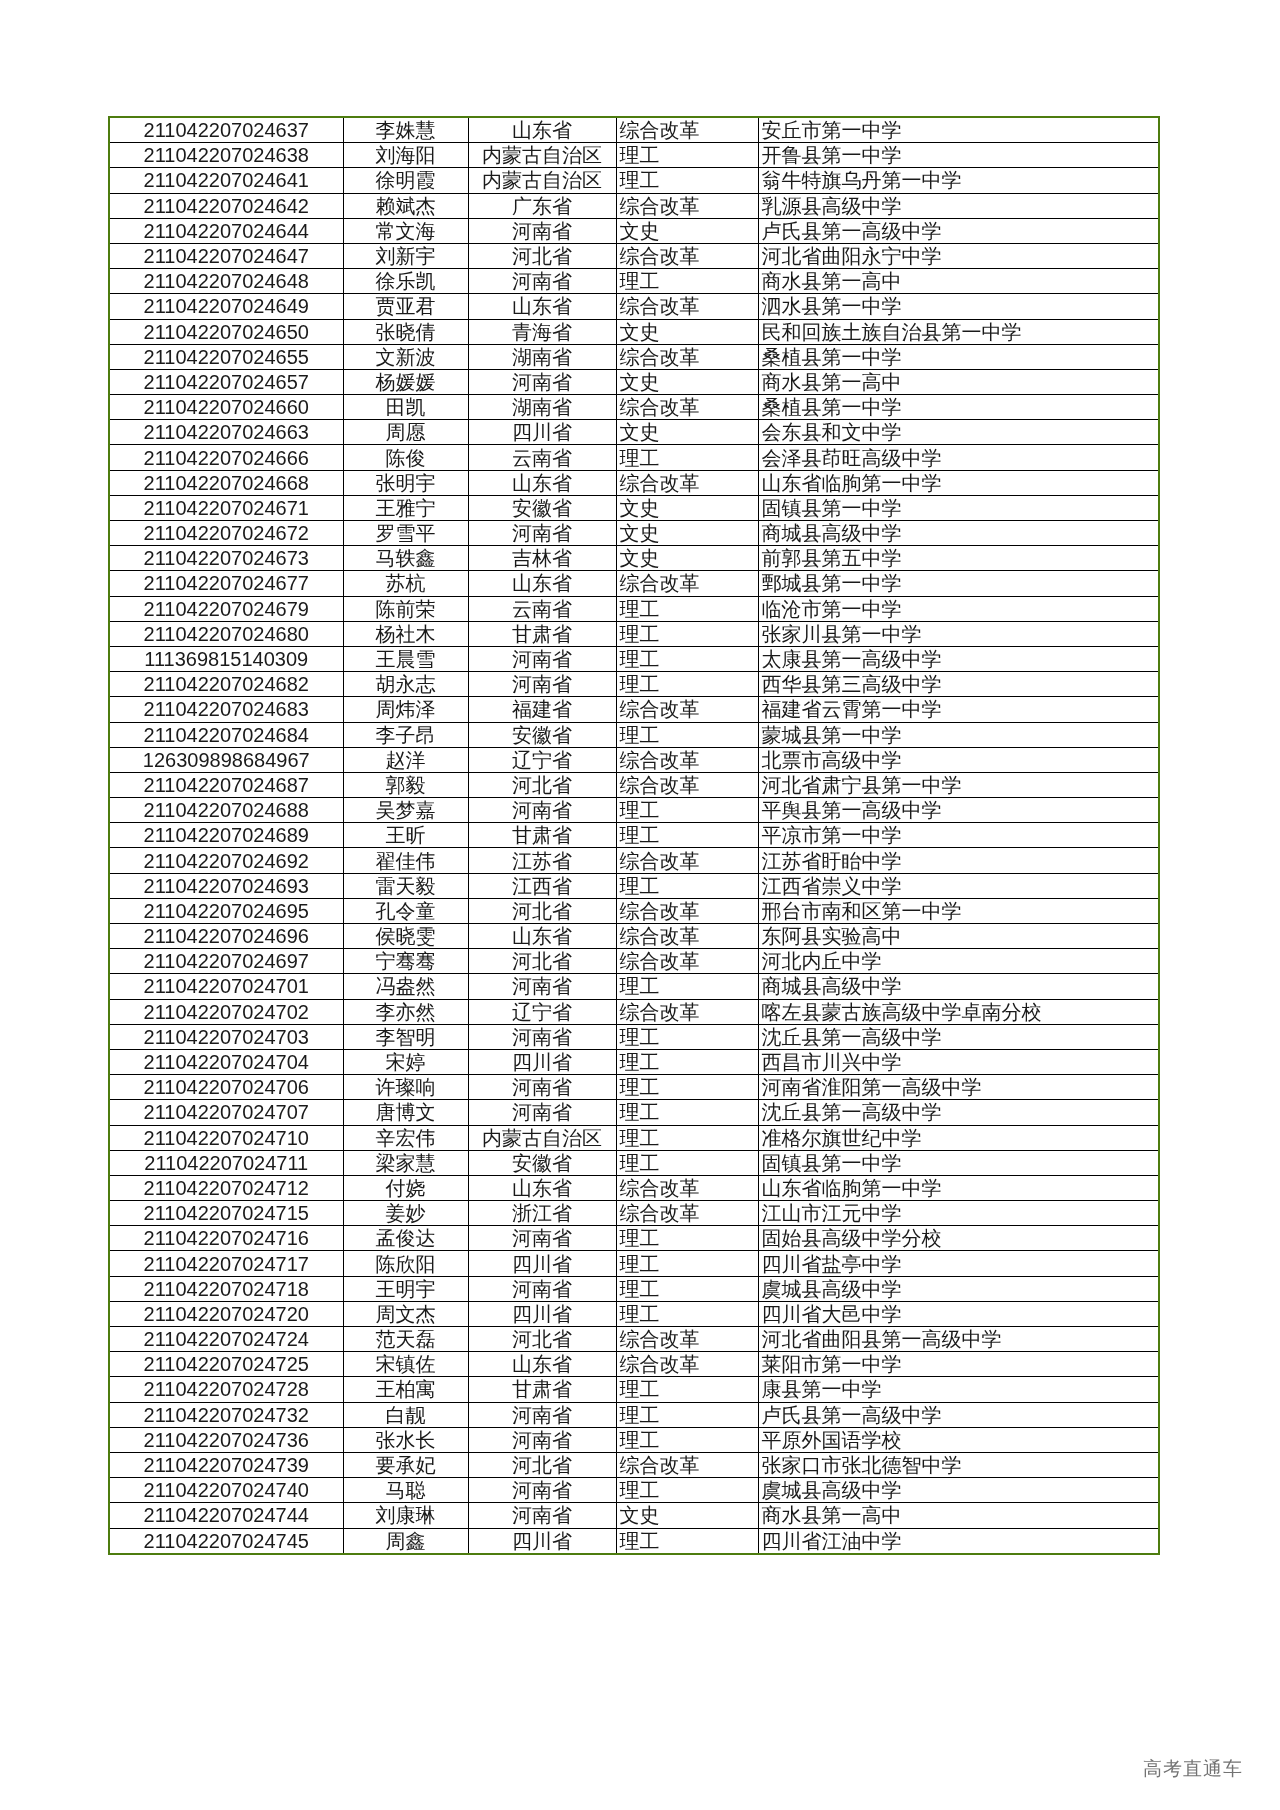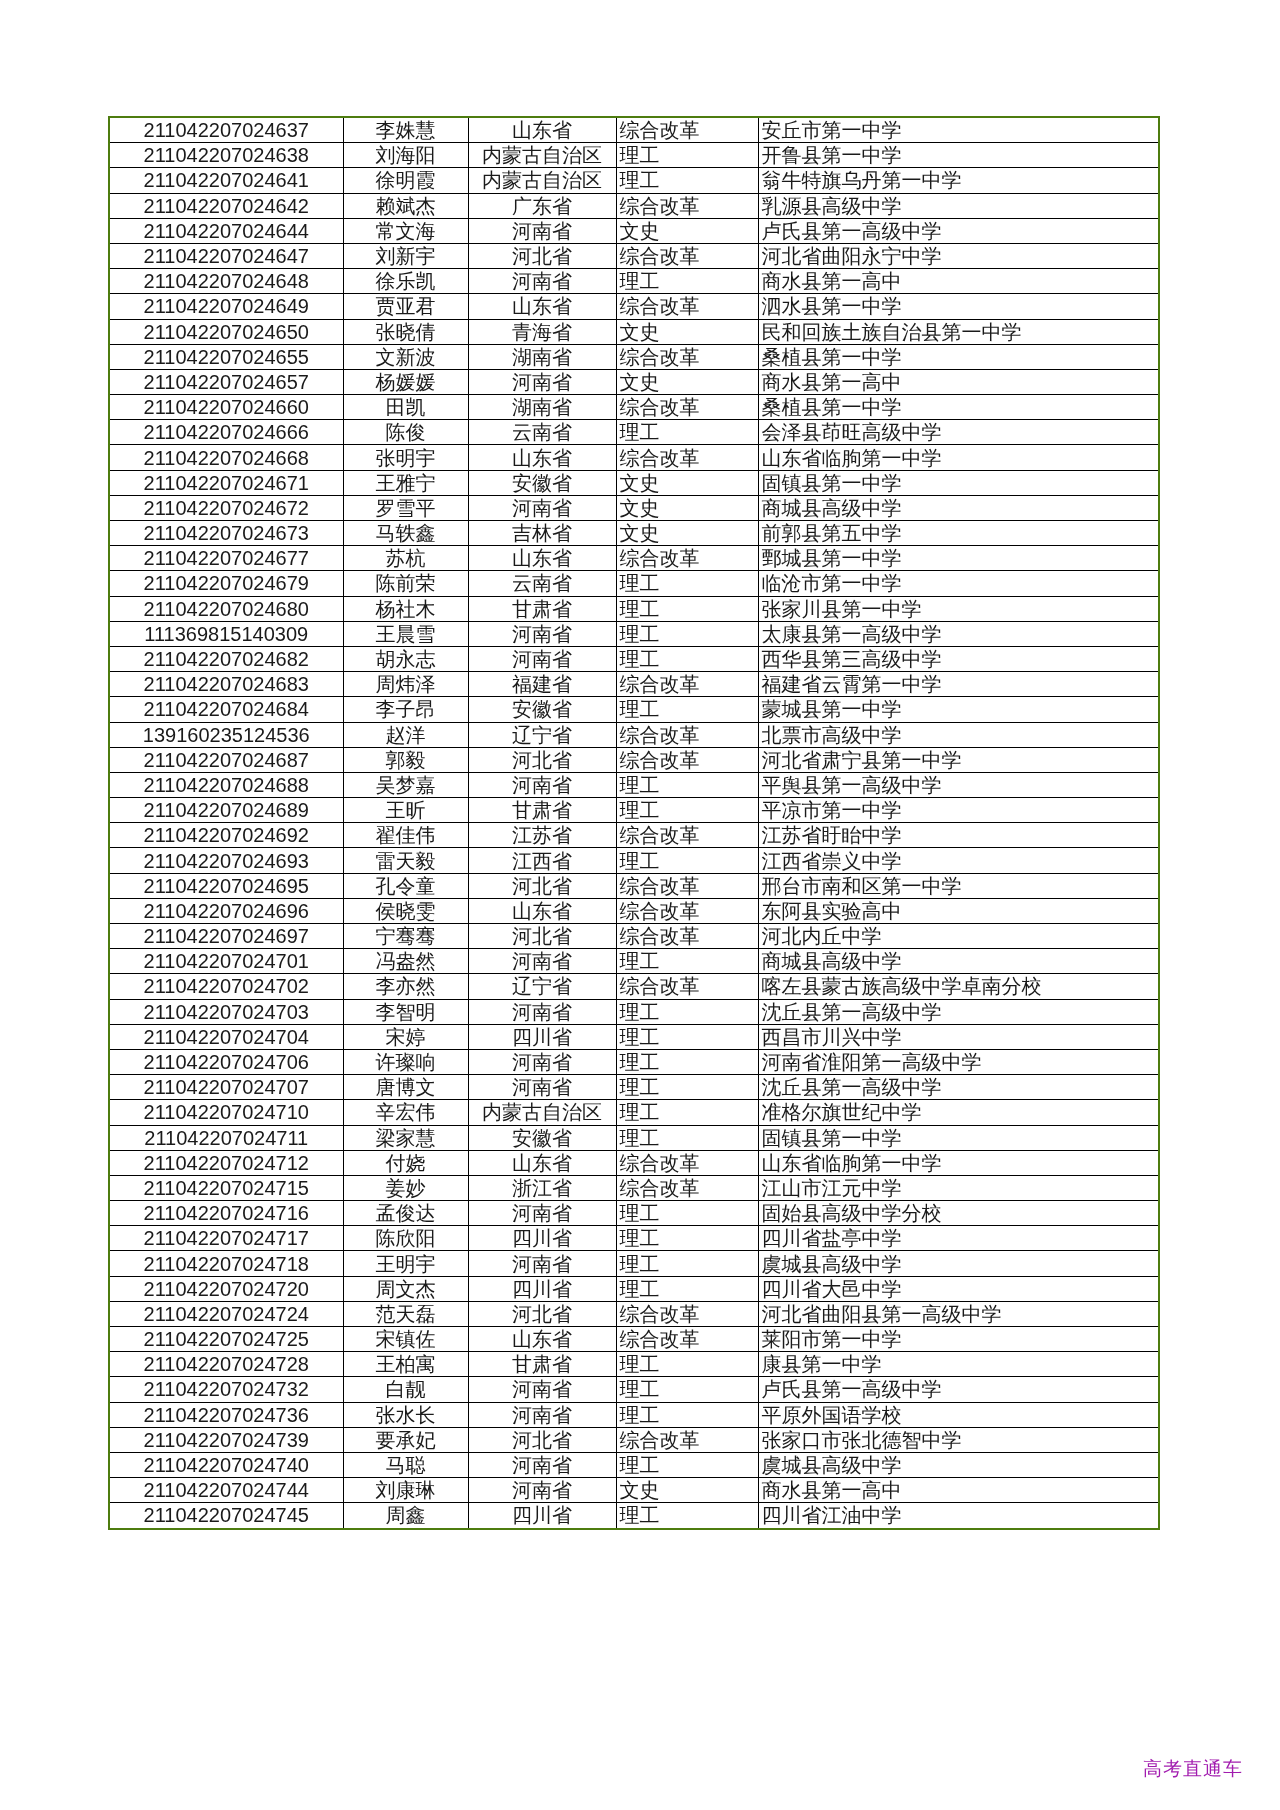--- a/index.html
+++ b/index.html
@@ -19,21 +19,21 @@
   #roster col.c-id { width: 234px; }
   #roster col.c-name { width: 125px; }
   #roster col.c-prov { width: 148px; }
   #roster col.c-cat { width: 142px; }
   #roster col.c-school { width: 401px; }
   td.id, td.name, td.prov { text-align: center; }
   td.cat, td.school { text-align: left; }
   td.id { font-family: "Liberation Sans", sans-serif; font-size: 21px; }
   .watermark {
     position: absolute; left: 1143px; top: 1756px;
-    font-size: 19px; color: #a21caf; letter-spacing: 1px;
+    font-size: 19px; color: #737373; letter-spacing: 1px;
   }
 </style>
 </head>
 <body>
 
 <table id="roster">
   <colgroup>
     <col class="c-id">
       <col class="c-name">
       <col class="c-prov">
@@ -119,20 +119,27 @@
         <td class="school">商水县第一高中</td>
       </tr>
       <tr>
         <td class="id">211042207024660</td>
         <td class="name">田凯</td>
         <td class="prov">湖南省</td>
         <td class="cat">综合改革</td>
         <td class="school">桑植县第一中学</td>
       </tr>
       <tr>
+        <td class="id">211042207024663</td>
+        <td class="name">周愿</td>
+        <td class="prov">四川省</td>
+        <td class="cat">文史</td>
+        <td class="school">会东县和文中学</td>
+      </tr>
+      <tr>
         <td class="id">211042207024666</td>
         <td class="name">陈俊</td>
         <td class="prov">云南省</td>
         <td class="cat">理工</td>
         <td class="school">会泽县茚旺高级中学</td>
       </tr>
       <tr>
         <td class="id">211042207024668</td>
         <td class="name">张明宇</td>
         <td class="prov">山东省</td>
@@ -203,21 +210,21 @@
         <td class="school">福建省云霄第一中学</td>
       </tr>
       <tr>
         <td class="id">211042207024684</td>
         <td class="name">李子昂</td>
         <td class="prov">安徽省</td>
         <td class="cat">理工</td>
         <td class="school">蒙城县第一中学</td>
       </tr>
       <tr>
-        <td class="id">139160235124536</td>
+        <td class="id">126309898684967</td>
         <td class="name">赵洋</td>
         <td class="prov">辽宁省</td>
         <td class="cat">综合改革</td>
         <td class="school">北票市高级中学</td>
       </tr>
       <tr>
         <td class="id">211042207024687</td>
         <td class="name">郭毅</td>
         <td class="prov">河北省</td>
         <td class="cat">综合改革</td>

